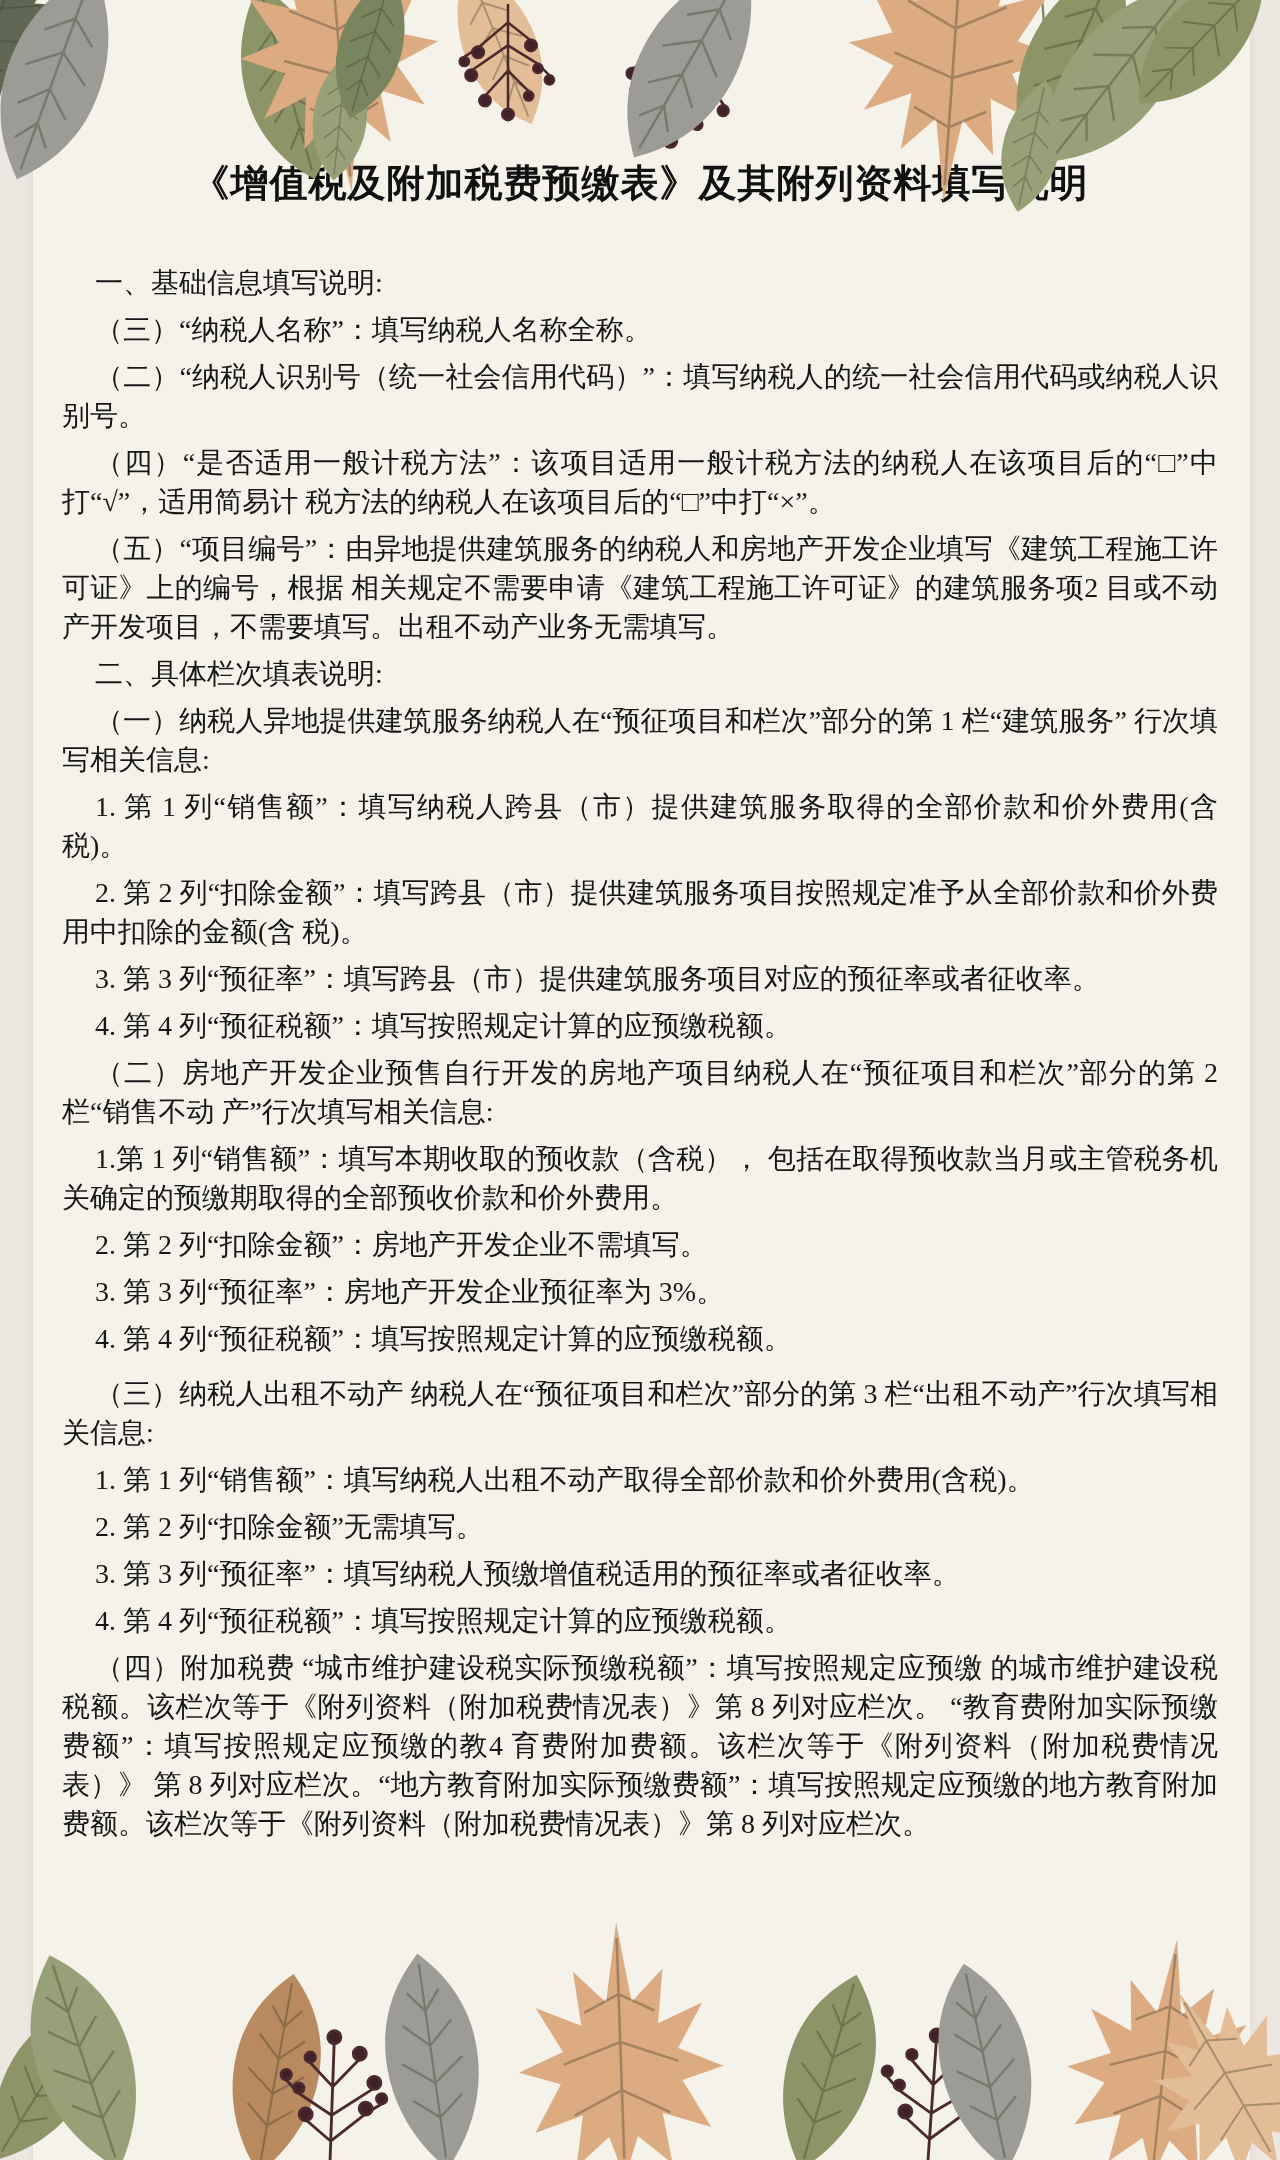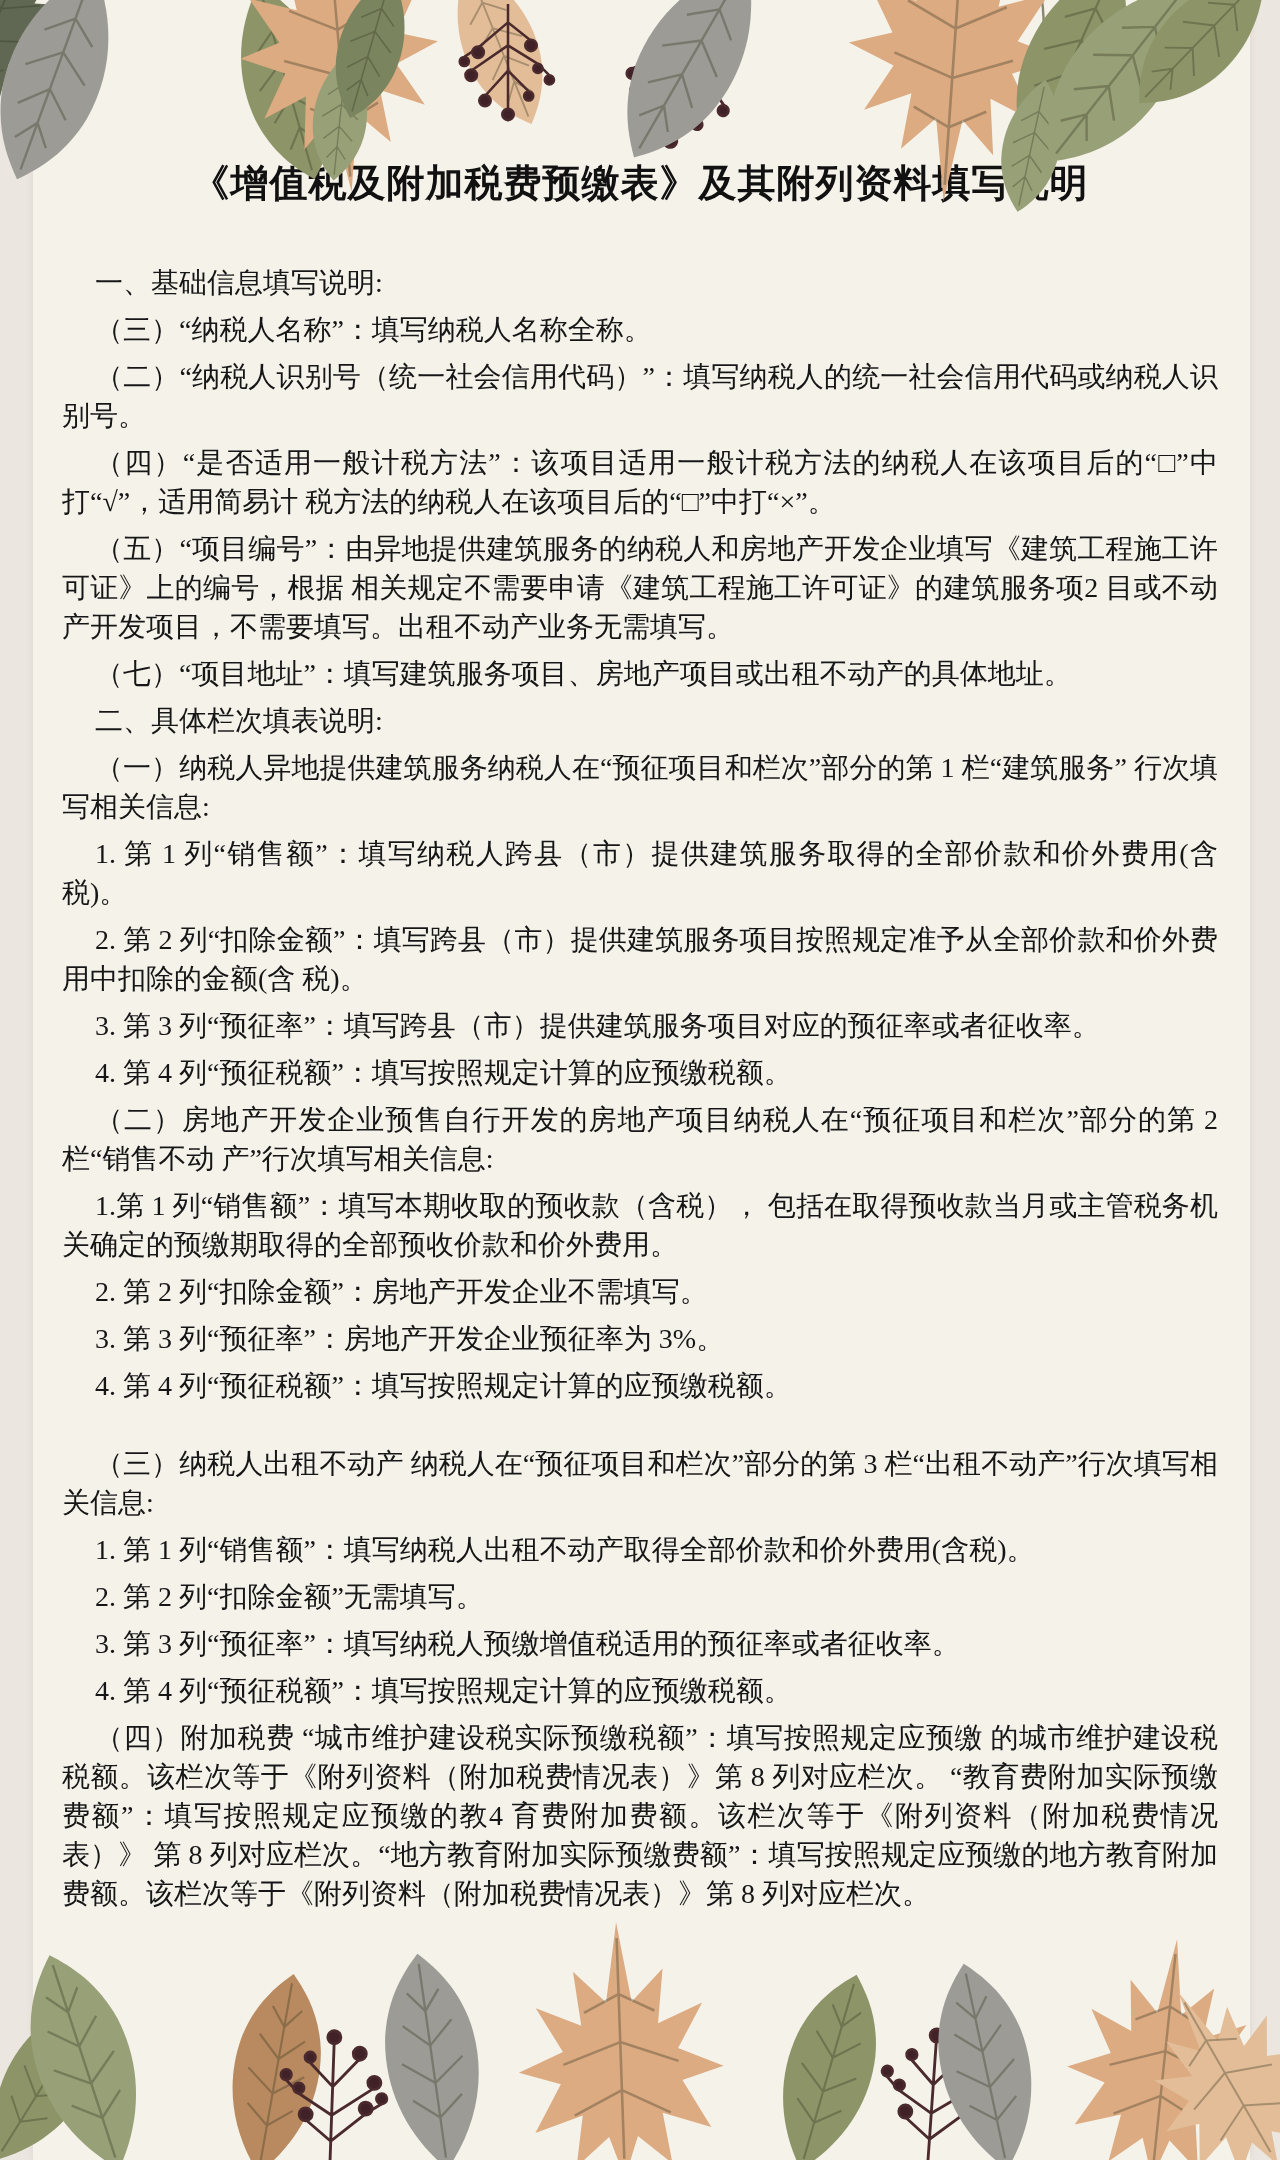--- a/index.html
+++ b/index.html
@@ -4,42 +4,41 @@
 <style>
   html,body{margin:0;padding:0;background:#e5ded7;}
   .canvas{position:relative;width:1280px;height:2160px;margin:0 auto;background:#ece6e0;overflow:hidden;
           font-family:"Liberation Serif","DejaVu Serif",serif;}
   .page{position:absolute;left:33px;top:0;width:1217px;height:2160px;background:#f5f2ea;
         box-shadow:0 0 8px rgba(90,70,50,0.08);}
   .content{position:absolute;left:62px;right:62px;top:158px;color:#141414;}
   .doc-title{font-size:38px;font-weight:bold;text-align:center;margin:0 0 54px;letter-spacing:1px;color:#111;}
   .para{font-size:28px;line-height:39px;margin:0 0 8px;text-indent:33px;text-align:justify;
         text-justify:inter-ideograph;color:#161616;}
-  .para.gap-before{margin-top:39px;}
+  .para.gap-before{margin-top:16px;}
   .deco{position:absolute;left:0;pointer-events:none;}
   .deco-top{top:0;}
   .deco-bottom{bottom:0;}
   .vein{fill:none;stroke:rgba(55,55,35,0.35);stroke-width:1.6px;}
   .stem-line{fill:none;stroke:#6b6b50;stroke-width:2.4px;opacity:.8;}
 </style>
 </head>
 <body>
 
 <div class="canvas">
   <div class="page"></div>
 
   <div class="content">
     <h1 class="doc-title">《增值税及附加税费预缴表》及其附列资料填写说明</h1>
     <div>
         <p class="para">一、基础信息填写说明:</p>
         <p class="para">（三）“纳税人名称”：填写纳税人名称全称。</p>
         <p class="para">（二）“纳税人识别号（统一社会信用代码）”：填写纳税人的统一社会信用代码或纳税人识别号。</p>
         <p class="para">（四）“是否适用一般计税方法”：该项目适用一般计税方法的纳税人在该项目后的“□”中打“√”，适用简易计 税方法的纳税人在该项目后的“□”中打“×”。</p>
         <p class="para">（五）“项目编号”：由异地提供建筑服务的纳税人和房地产开发企业填写《建筑工程施工许可证》上的编号，根据 相关规定不需要申请《建筑工程施工许可证》的建筑服务项2 目或不动产开发项目，不需要填写。出租不动产业务无需填写。</p>
-        <p class="para">（七）“项目地址”：填写建筑服务项目、房地产项目或出租不动产的具体地址。</p>
         <p class="para">二、具体栏次填表说明:</p>
         <p class="para">（一）纳税人异地提供建筑服务纳税人在“预征项目和栏次”部分的第 1 栏“建筑服务” 行次填写相关信息:</p>
         <p class="para">1. 第 1 列“销售额”：填写纳税人跨县（市）提供建筑服务取得的全部价款和价外费用(含税)。</p>
         <p class="para">2. 第 2 列“扣除金额”：填写跨县（市）提供建筑服务项目按照规定准予从全部价款和价外费用中扣除的金额(含 税)。</p>
         <p class="para">3. 第 3 列“预征率”：填写跨县（市）提供建筑服务项目对应的预征率或者征收率。</p>
         <p class="para">4. 第 4 列“预征税额”：填写按照规定计算的应预缴税额。</p>
         <p class="para">（二）房地产开发企业预售自行开发的房地产项目纳税人在“预征项目和栏次”部分的第 2 栏“销售不动 产”行次填写相关信息:</p>
         <p class="para">1.第 1 列“销售额”：填写本期收取的预收款（含税）， 包括在取得预收款当月或主管税务机关确定的预缴期取得的全部预收价款和价外费用。</p>
         <p class="para">2. 第 2 列“扣除金额”：房地产开发企业不需填写。</p>
         <p class="para">3. 第 3 列“预征率”：房地产开发企业预征率为 3%。</p>

